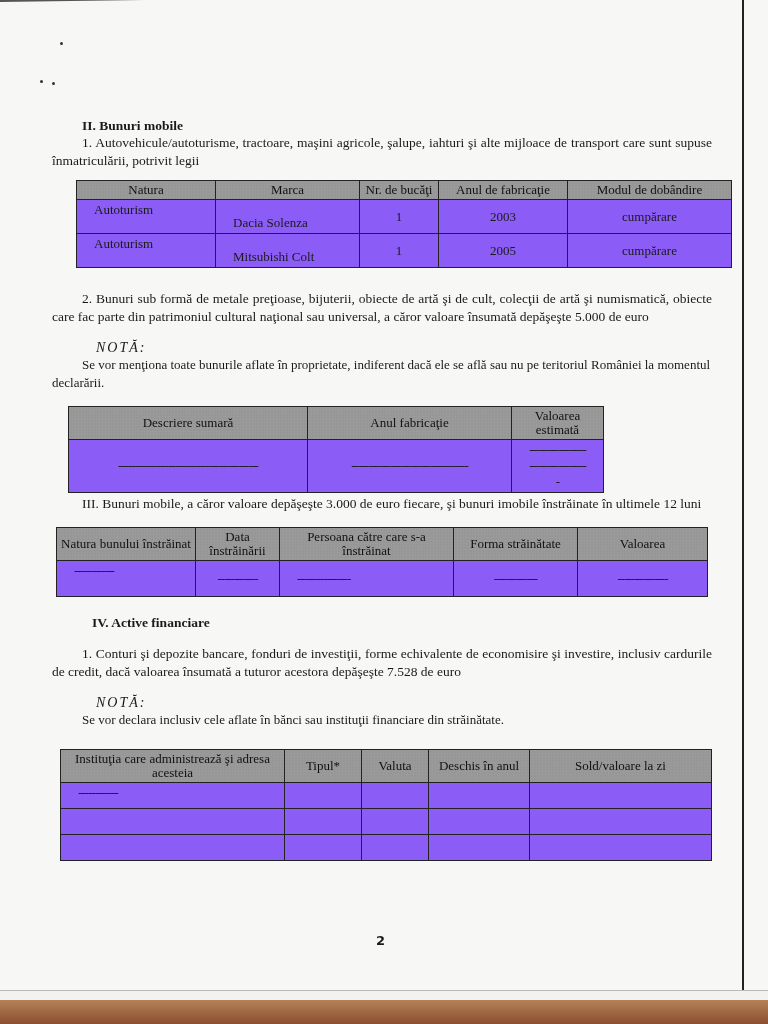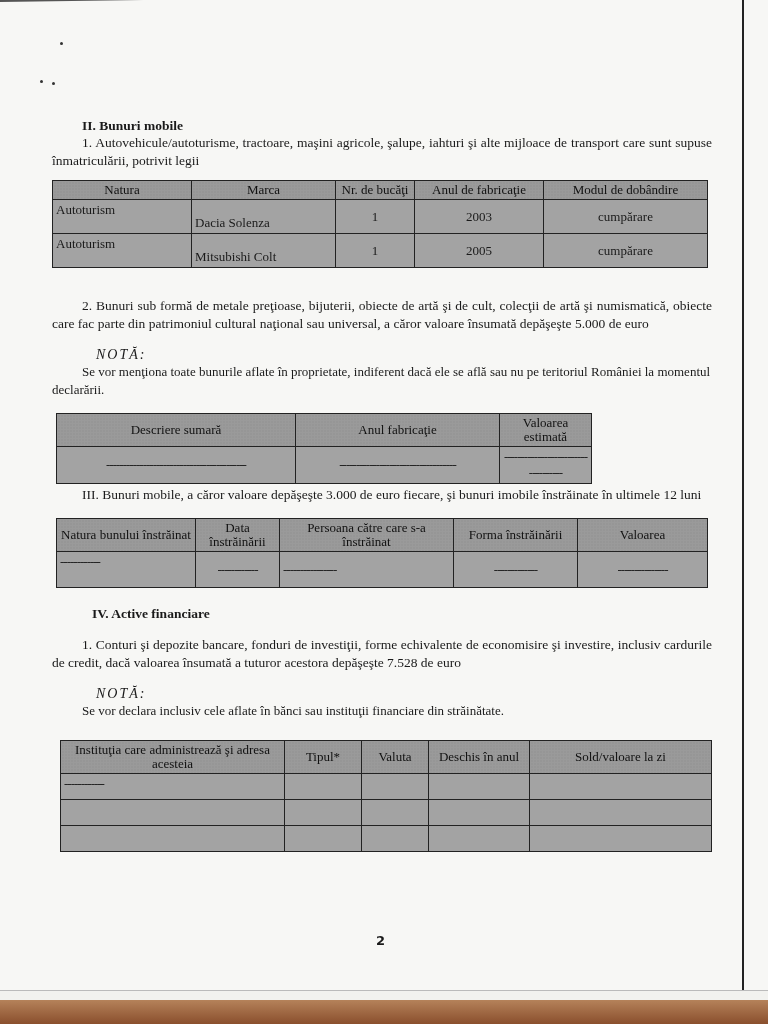--- a/index.html
+++ b/index.html
@@ -13,23 +13,23 @@
   .page-border-right { position:absolute; left:742px; top:0; width:2px; height:990px; background:#222; }
   .wood { position:absolute; left:0; top:1000px; width:768px; height:24px; background:linear-gradient(#b5825a,#8a4f2d); }
   .paper-stack { position:absolute; left:0; top:990px; width:768px; height:18px; background:#f2f2ef; border-top:1px solid #bbb; border-bottom:1px solid #999; }
   .dot { position:absolute; width:3px; height:3px; border-radius:50%; background:#333; }
   .content { position:absolute; left:52px; top:118px; width:660px; }
   .h { font-weight:bold; font-size:13.5px; }
   .p { font-size:13.5px; line-height:18px; font-weight:normal; text-align:justify; }
   .indent { text-indent:30px; }
   .nota-title { font-size:14px; letter-spacing:2px; margin-left:44px;font-style:italic; }
   .nota-text { font-size:13px; line-height:18px; }
-  table { border-collapse:collapse; font-size:13px; }
+  table { border-collapse:collapse; font-size:13px;margin-left:24px; }
   th { background:#9a9a9a; background-image:radial-gradient(#8a8a8a 1px, transparent 1px); background-size:3px 3px; font-weight:normal; color:#111; border:1.5px solid #222; padding:2px 4px; line-height:14px; }
-  td { border:1.5px solid #222; padding:2px 3px; background:#a3a3a3; }
+  td { border:1.5px solid #222; padding:2px 17px; background:#8b5cf6; }
   .c { text-align:center; }
   .dash { letter-spacing:-1px; }
   .pagenum { position:absolute; left:376px; top:933px; font-family:"DejaVu Sans", sans-serif; font-weight:bold; font-size:13px; }
 </style>
 </head>
 <body>
 
 <div class="page-edge-top"></div>
 <div class="page-border-right"></div>
 <div class="dot" style="left:60px;top:42px"></div>
@@ -61,25 +61,25 @@
       <tr style="height:34px">
         <td style="vertical-align:top">Autoturism</td>
         <td style="vertical-align:bottom">Mitsubishi Colt</td>
         <td class="c">1</td>
         <td class="c">2005</td>
         <td class="c">cumpărare</td>
       </tr>
     </tbody>
   </table>
 
-  <div class="p indent" style="margin-top:29px">2. Bunuri sub formă de metale preţioase, bijuterii, obiecte de artă şi de cult, colecţii de artă şi numismatică, obiecte care fac parte din patrimoniul cultural naţional sau universal, a căror valoare însumată depăşeşte 5.000 de euro</div>
+  <div class="p indent" style="margin-top:22px">2. Bunuri sub formă de metale preţioase, bijuterii, obiecte de artă şi de cult, colecţii de artă şi numismatică, obiecte care fac parte din patrimoniul cultural naţional sau universal, a căror valoare însumată depăşeşte 5.000 de euro</div>
   <div class="nota-title" style="margin-top:14px">NOTĂ:</div>
   <div class="nota-text indent">Se vor menţiona toate bunurile aflate în proprietate, indiferent dacă ele se află sau nu pe teritoriul României la momentul declarării.</div>
 
-  <table style="width:536px;margin-top:14px;margin-left:4px">
+  <table style="width:536px;margin-top:14px;margin-left:16px">
     <thead>
         <tr>
       <th style="width:230px">Descriere sumară</th>
       <th style="width:195px">Anul fabricaţie</th>
       <th>Valoarea estimată</th>
     </tr>
       </thead>
     <tbody>
         <tr style="height:28px">
       <td class="c dash">------------------------------------------</td>
@@ -90,21 +90,21 @@
   </table>
 
   <div class="p indent" style="margin-top:2px">III. Bunuri mobile, a căror valoare depăşeşte 3.000 de euro fiecare, şi bunuri imobile înstrăinate în ultimele 12 luni</div>
 
   <table style="width:652px;margin-top:14px;margin-left:4px">
     <thead>
         <tr>
       <th style="width:130px">Natura bunului înstrăinat</th>
       <th style="width:75px">Data înstrăinării</th>
       <th style="width:165px">Persoana către care s-a înstrăinat</th>
-      <th style="width:115px">Forma înstrăinării</th>
+      <th style="width:115px">Forma străinătate</th>
       <th>Valoarea</th>
     </tr>
       </thead>
     <tbody>
         <tr style="height:36px">
       <td class="dash" style="vertical-align:top">------------</td>
       <td class="c dash">------------</td>
       <td class="dash">----------------</td>
       <td class="c dash">-------------</td>
       <td class="c dash">---------------</td>

